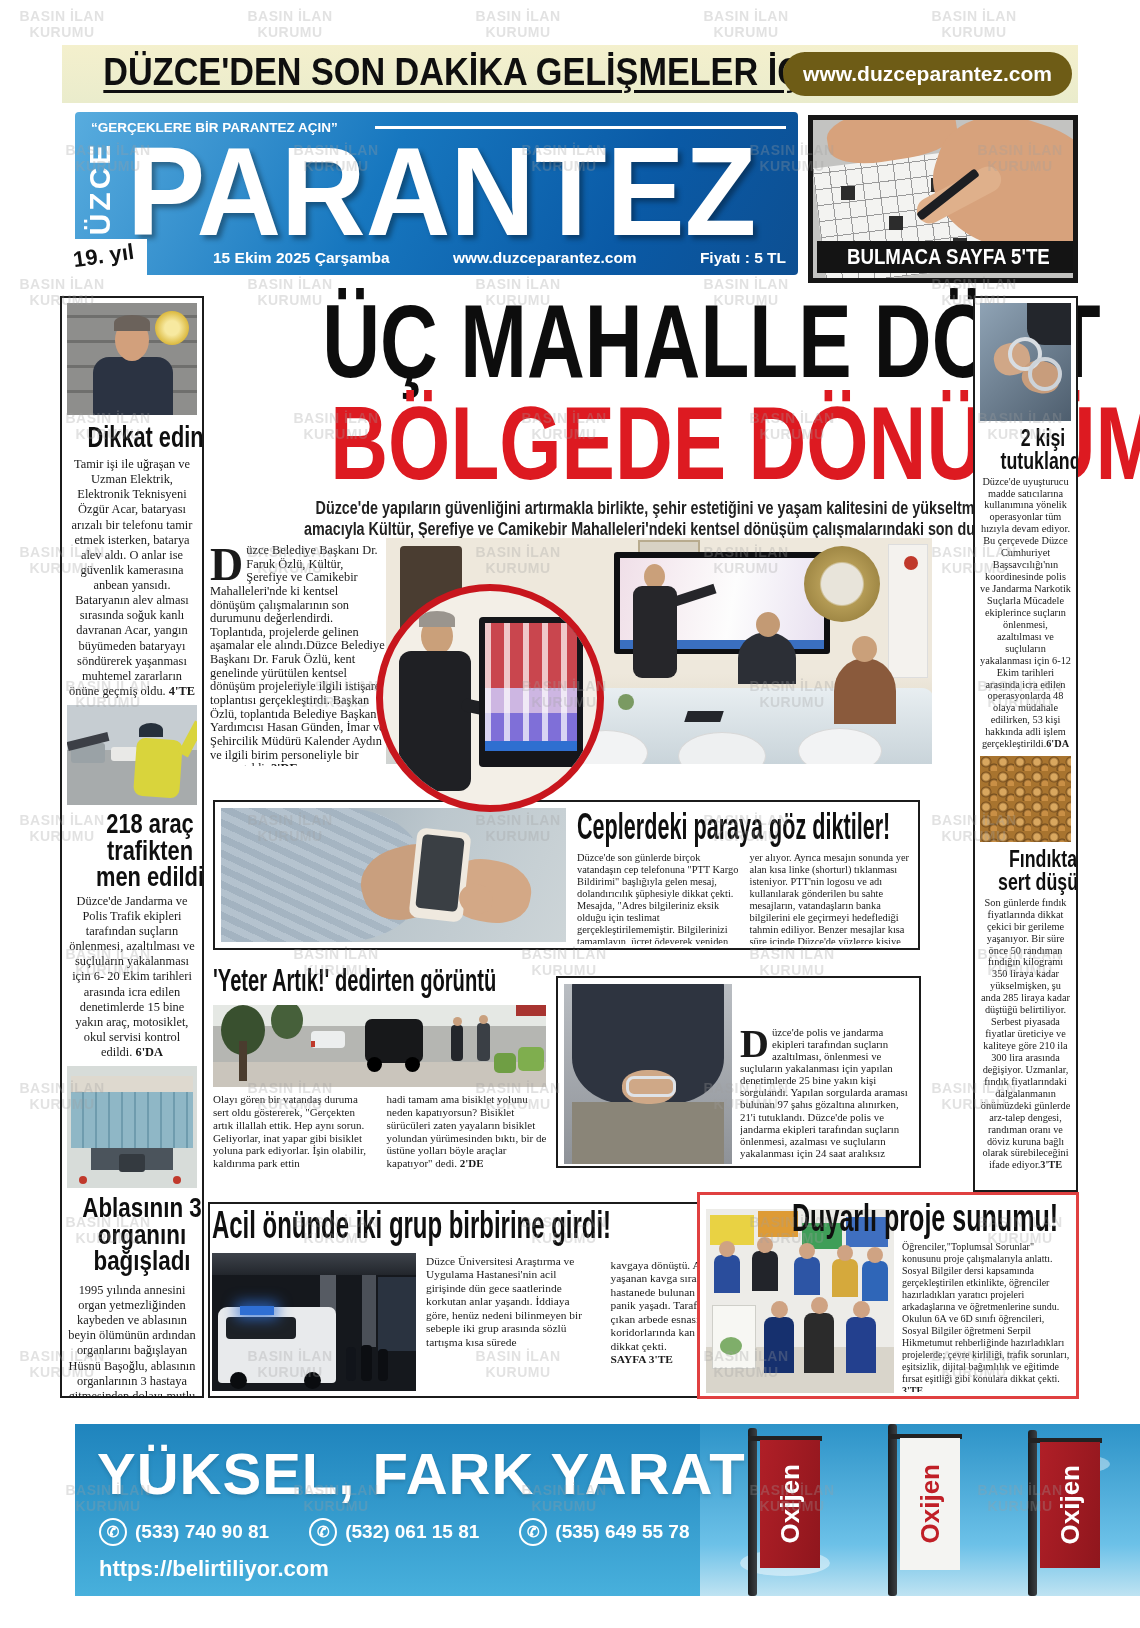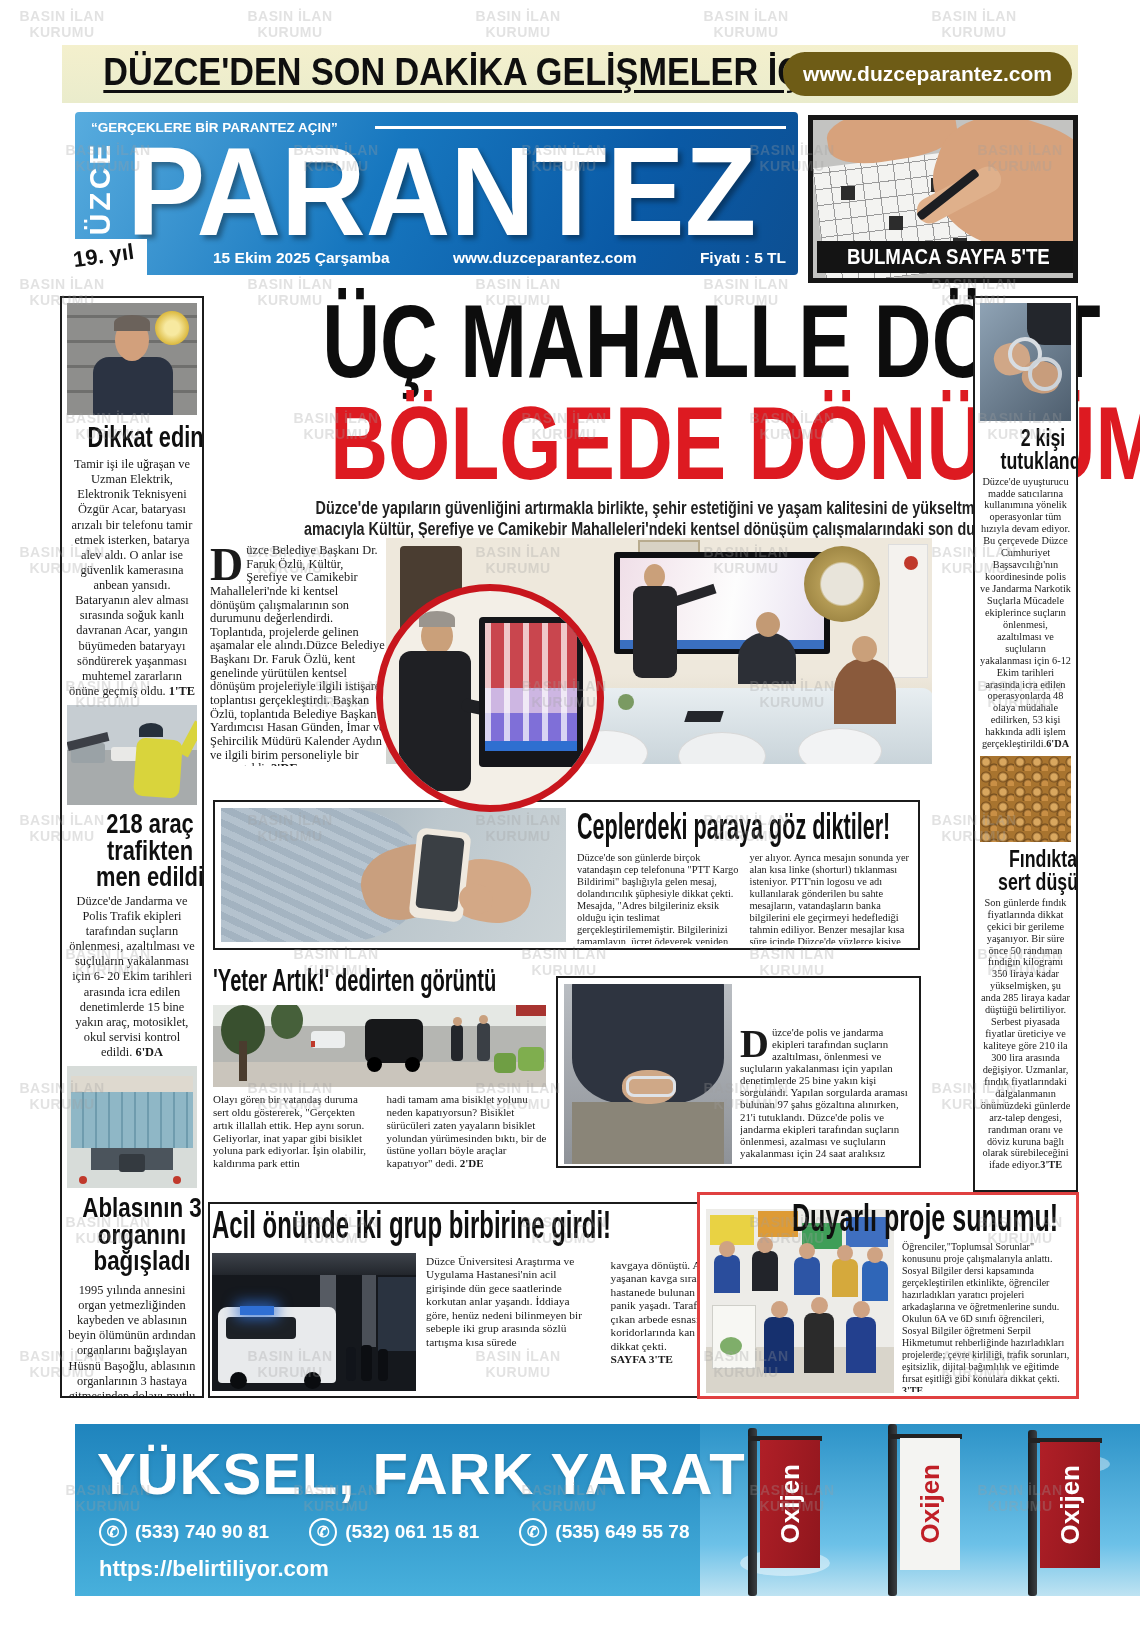--- a/index.html
+++ b/index.html
@@ -85,21 +85,21 @@
         <i style="right:8px;top:8px;width:34px;height:34px;border-radius:50%;background:radial-gradient(#f7e9a0 30%,#dbb93f 70%)"></i>
         <i style="left:26px;bottom:0;width:80px;height:58px;background:#2b3342;border-radius:16px 16px 0 0"></i>
         <i style="left:48px;top:16px;width:34px;height:42px;border-radius:50%;background:#d2a07c"></i>
         <i style="left:47px;top:12px;width:36px;height:16px;border-radius:50% 50% 0 0;background:#6b625b"></i>
       </div>
       <div class="cond ctr" style="font-size:29px;margin:6px 0 3px;--sx:.75">
         <span>Dikkat edin!</span>
       </div>
       <p class="bodytxt" style="margin:0;font-size:12.4px;line-height:1.22">
         <span>Tamir işi ile uğraşan ve Uzman Elektrik, Elektronik Teknisyeni Özgür Acar, bataryası arızalı bir telefonu tamir etmek isterken, batarya alev aldı. O anlar ise güvenlik kamerasına anbean yansıdı. Bataryanın alev alması sırasında soğuk kanlı davranan Acar, yangın büyümeden bataryayı söndürerek yaşanması muhtemel zararların önüne geçmiş oldu.</span>
-        <b>1'TE</b>
+        <b>4'TE</b>
       </p>
     </div>
 
     <div style="margin-top:6px">
       <div class="ph" style="position:relative;width:130px;height:100px;background:linear-gradient(180deg,#c6cdd2 0 45%,#a7abac 45% 100%)">
         <i style="left:4px;top:38px;width:34px;height:20px;background:#9aa2a6;border-radius:3px"></i>
         <i style="left:44px;top:42px;width:27px;height:14px;background:#e9e9e7;border-radius:3px"></i>
         <i style="left:0;top:32px;width:42px;height:9px;background:#3c3f46;transform:rotate(-14deg)"></i>
         <i style="right:16px;top:34px;width:46px;height:58px;background:#d9d43c;border-radius:9px;transform:rotate(4deg)"></i>
         <i style="right:0;top:16px;width:11px;height:36px;background:#d9d43c;transform:rotate(28deg)"></i>

